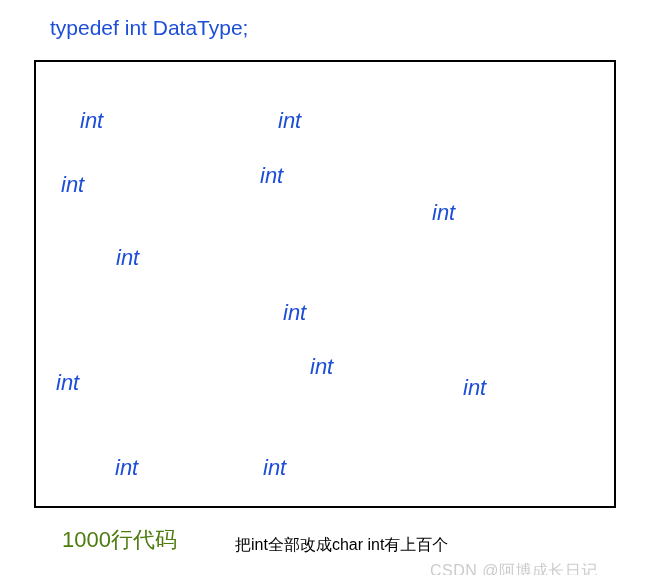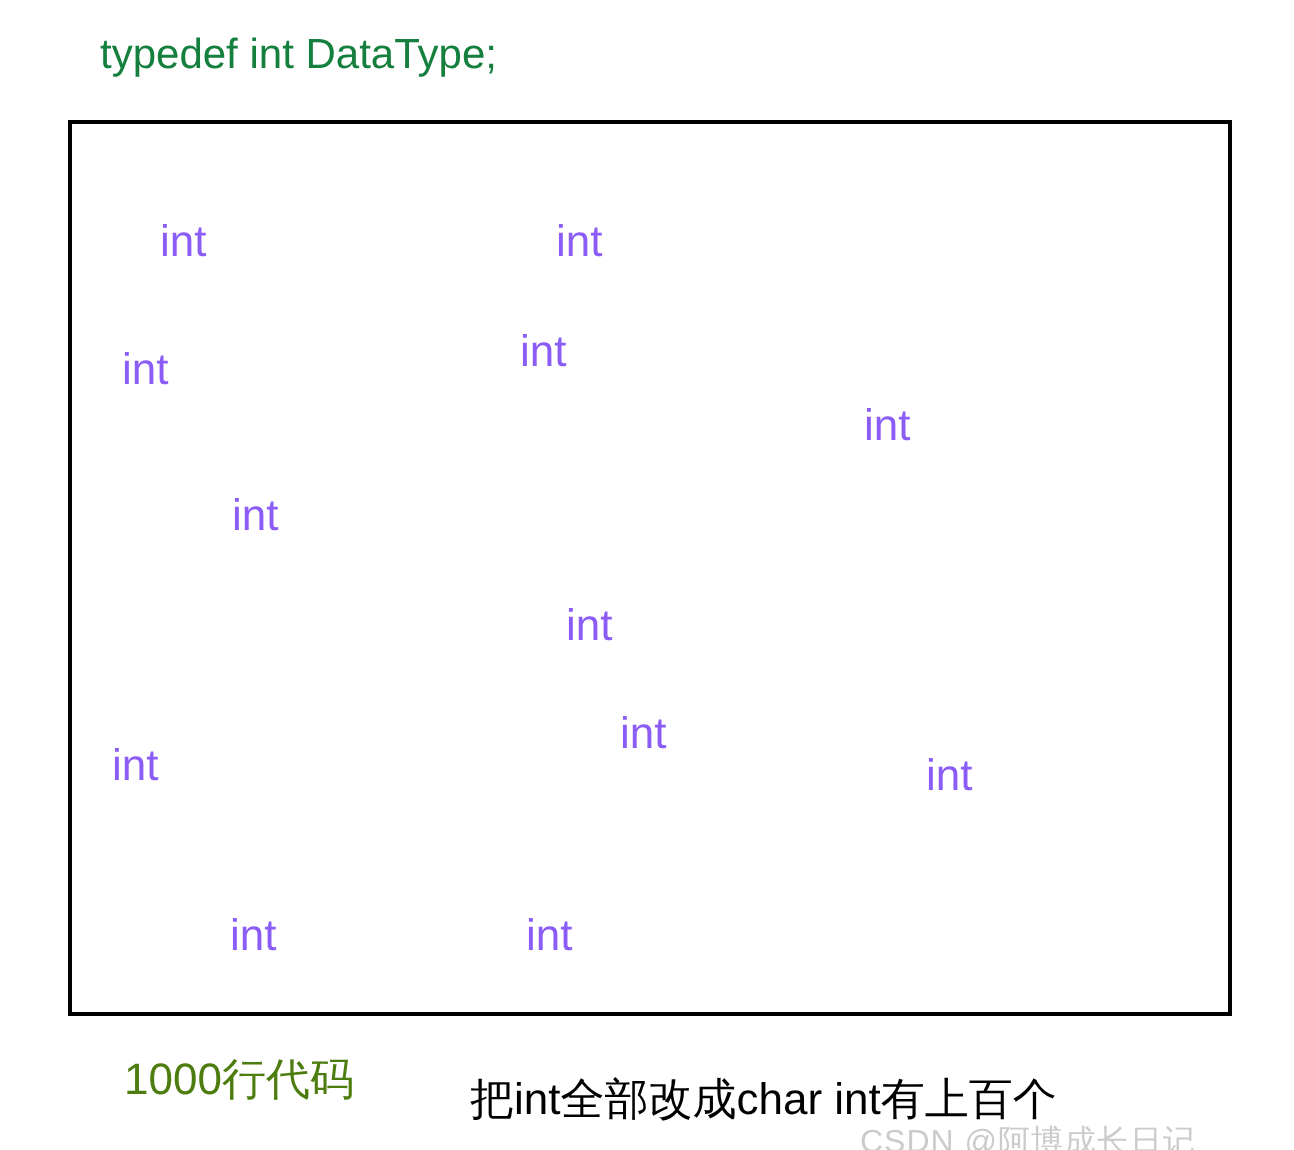--- a/index.html
+++ b/index.html
@@ -12,48 +12,49 @@
       height: 575px;
       background: #ffffff;
       font-family: "Microsoft YaHei", Arial, sans-serif;
       position: relative;
     }
     .title {
       position: absolute;
       top: 16px;
       left: 50px;
       font-size: 21px;
-      color: #15803d;
+      color: #1d4ed8;
     }
     .code-box {
       position: absolute;
       top: 60px;
       left: 34px;
       width: 582px;
       height: 448px;
       border: 2px solid #000;
       background: #fff;
     }
     .scatter-item {
       position: absolute;
       font-size: 22px;
-      color: #8b5cf6;
+      color: #1d4ed8;
+      font-style: italic;
     }
     .caption-left {
       position: absolute;
       top: 525px;
       left: 62px;
       font-size: 22px;
       color: #4d7c0f;
     }
     .caption-right {
       position: absolute;
       top: 535px;
       left: 235px;
-      font-size: 22px;
+      font-size: 16px;
       color: #000;
       white-space: nowrap;
     }
     .watermark {
       position: absolute;
       top: 537px;
       left: 430px;
       font-size: 16px;
       color: rgba(160,160,160,0.55);
       letter-spacing: 0.5px;

